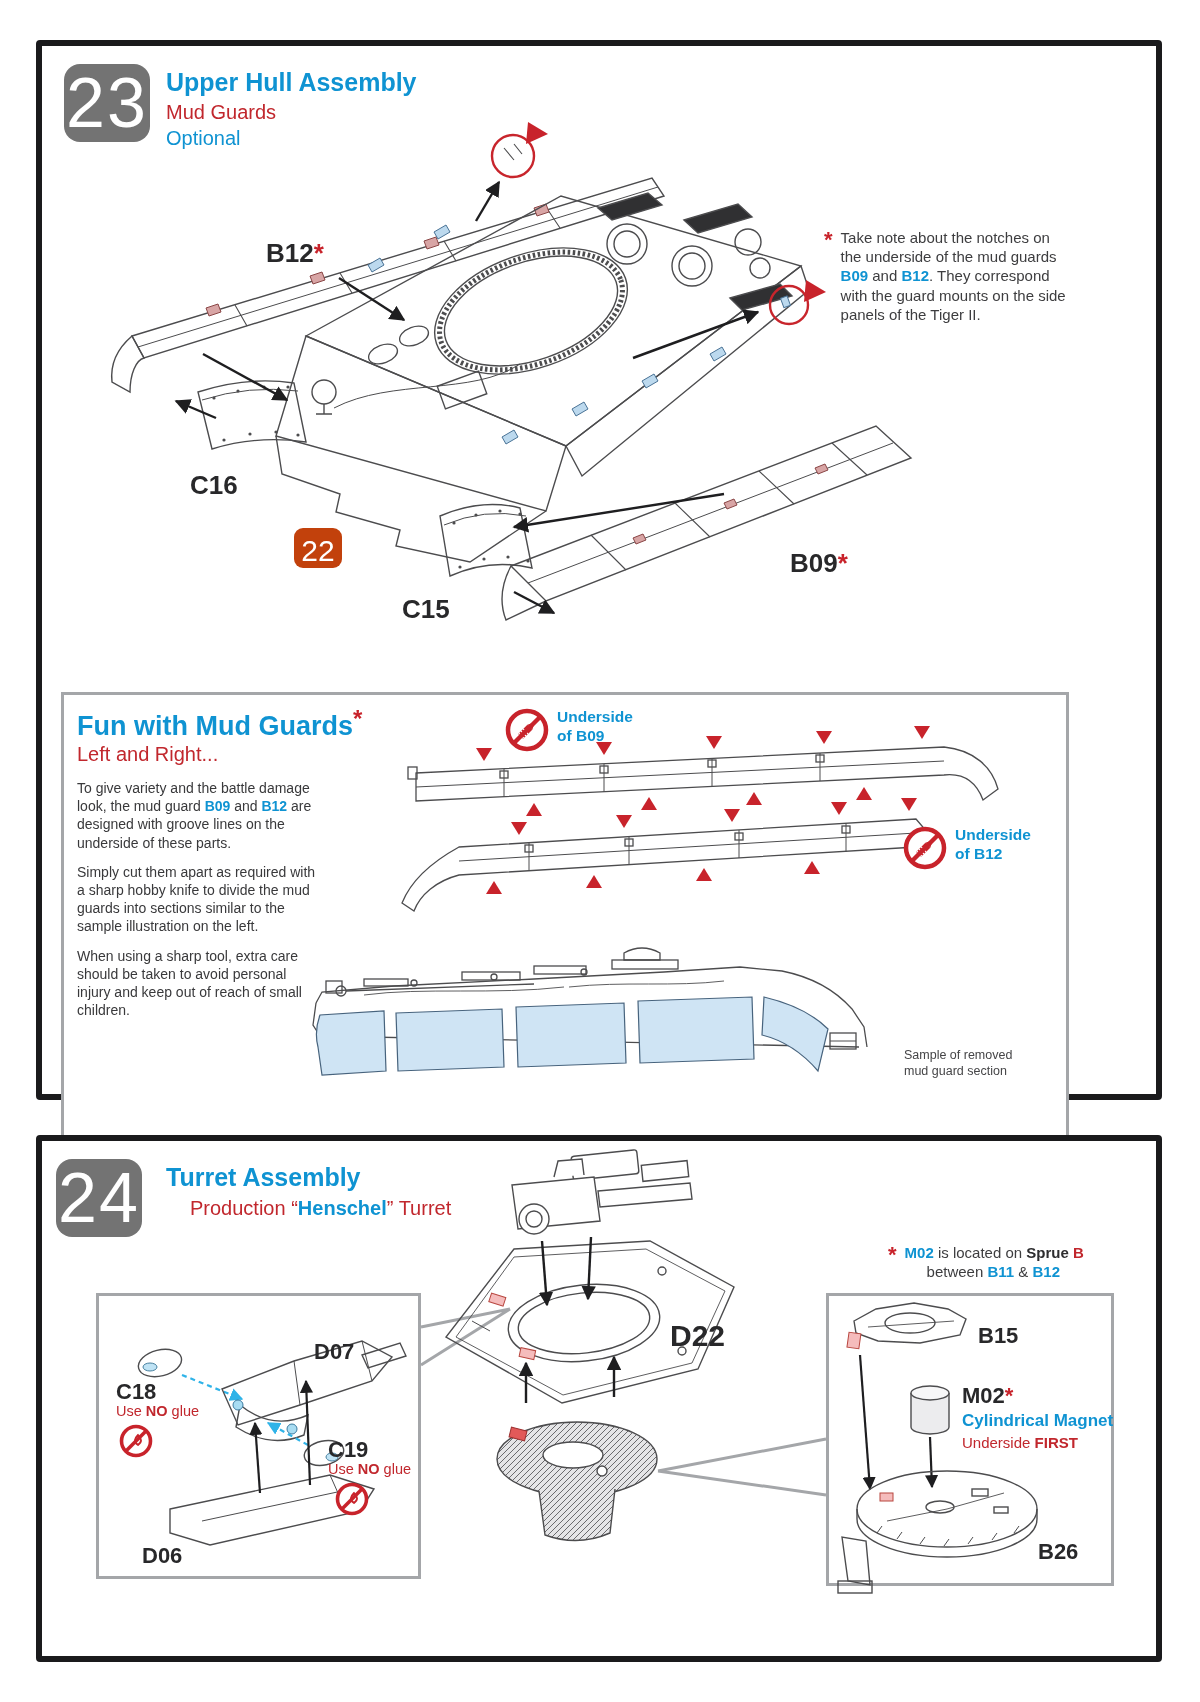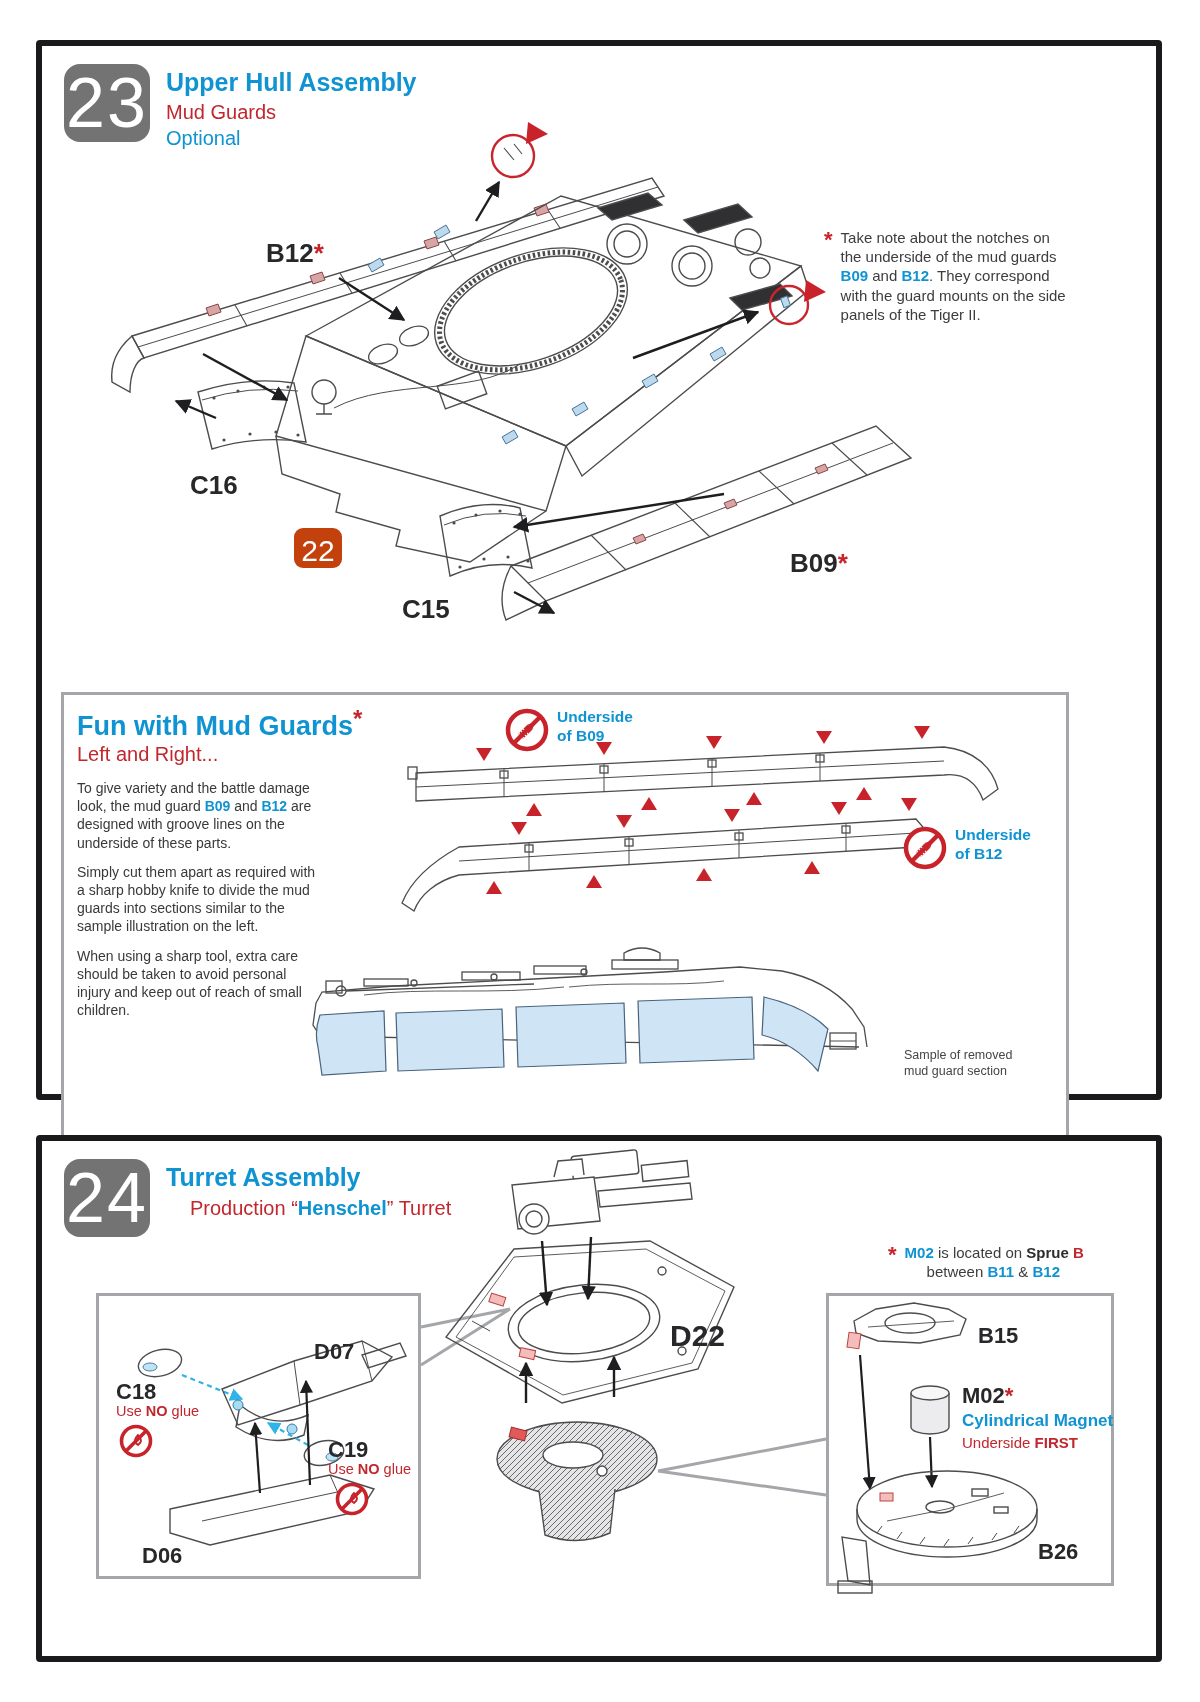--- a/index.html
+++ b/index.html
@@ -306,21 +306,21 @@
 
       <div class="caption" style="left:840px;top:352px;">
         <div>Sample of removed</div>
         <div>mud guard section</div>
       </div>
     </div>
   </div>
 
   <div class="stepbox" style="left:36px;top:1135px;width:1126px;height:527px;">
 
-    <div class="stepbadge" style="left:22px;top:18px;width:86px;height:78px;align-items:center;">
+    <div class="stepbadge" style="left:14px;top:18px;width:86px;height:78px;align-items:center;">
       <span>24</span>
     </div>
     <div class="h-title" style="left:124px;top:22px;">Turret Assembly</div>
     <div class="h-sub" style="left:108px;top:56px;margin-left:40px;"><span class="seg-red">Production </span><span class="seg-red">“</span><span class="seg-blue">Henschel</span><span class="seg-red">” Turret</span></div>
 
     <div class="note" style="left:846px;top:102px;width:270px;">
       <span class="note-star">*</span>
       <div class="note-text">
         <div><span class="seg-blue">M02</span><span> is located on </span><span class="seg-bold">Sprue</span><span> </span><span class="seg-red-bold">B</span></div>
         <div style="margin-left:22px;"><span>between </span><span class="seg-blue">B11</span><span> &amp; </span><span class="seg-blue">B12</span></div>

